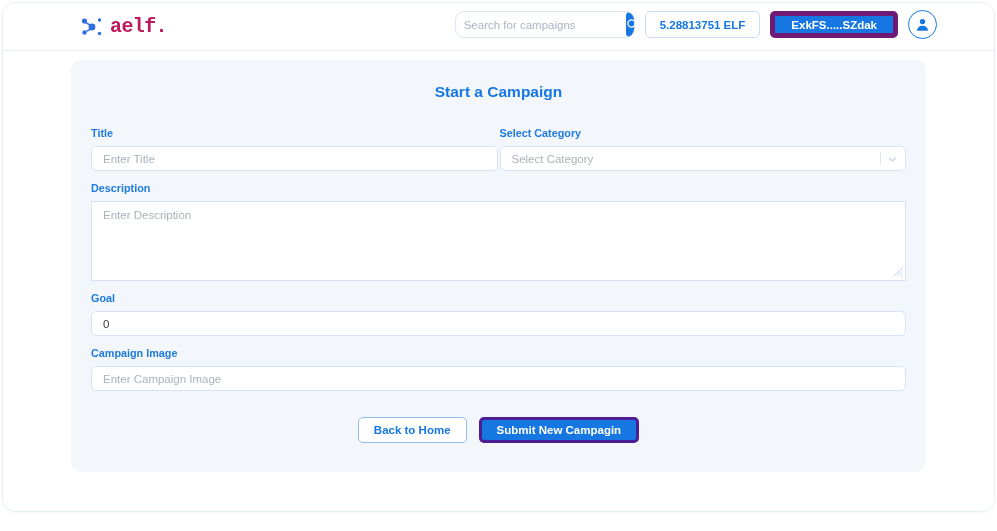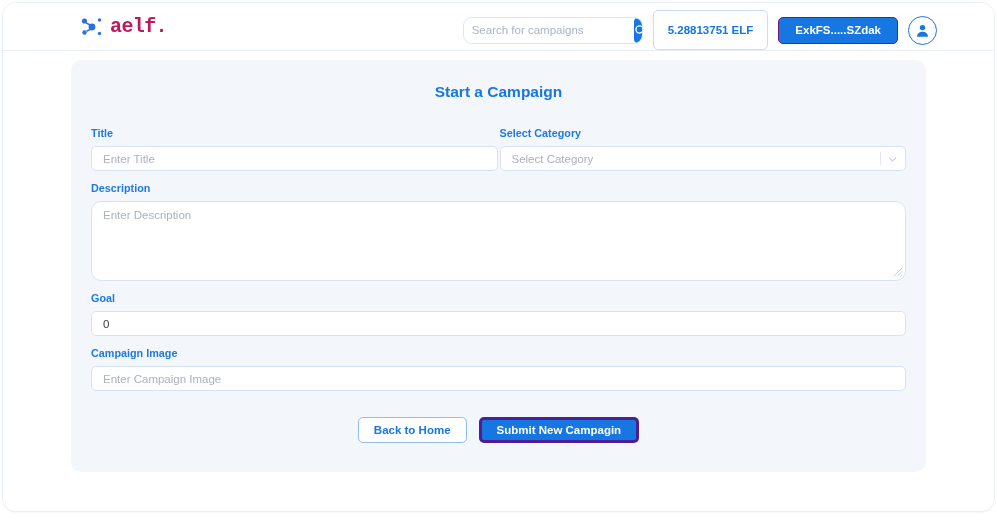--- a/index.html
+++ b/index.html
@@ -94,37 +94,37 @@
     border: 0;
     border-radius: 4px;
     display: flex;
     align-items: center;
     justify-content: center;
     cursor: pointer;
     padding: 0;
   }
 
   .balance-pill {
-    height: 40px;
+    height: 27px;
     padding: 6px 14px;
     border: 1px solid #c9ddf7;
     border-radius: 5px;
     background: #fff;
     color: #1677e3;
     font-size: 11.5px;
     font-weight: 700;
     display: flex;
     align-items: center;
     cursor: pointer;
     white-space: nowrap;
   }
   .address-pill {
     height: 27px;
     padding: 8px 16px;
-    border: 1px solid #701a75;
+    border: 5px solid #701a75;
     border-radius: 5px;
     background: #1677e3;
     color: #ffffff;
     font-size: 11.5px;
     font-weight: 700;
     display: flex;
     align-items: center;
     cursor: pointer;
     white-space: nowrap;
   }
@@ -224,21 +224,21 @@
     top: 8px;
     width: 9px;
     height: 9px;
   }
 
   .textarea-wrap { position: relative; width: 100%; }
   .textarea-box {
     width: 100%;
     height: 80px;
     border: 1px solid #d7e3f4;
-    border-radius: 10px;
+    border-radius: 0;
     background: #ffffff;
     font-size: 11.5px;
     color: #3a3a3a;
     padding: 7px 11px;
     outline: none;
     resize: none;
     font-family: "Liberation Sans", sans-serif;
     display: block;
   }
   .textarea-box::placeholder { color: #a9b2bd; }

